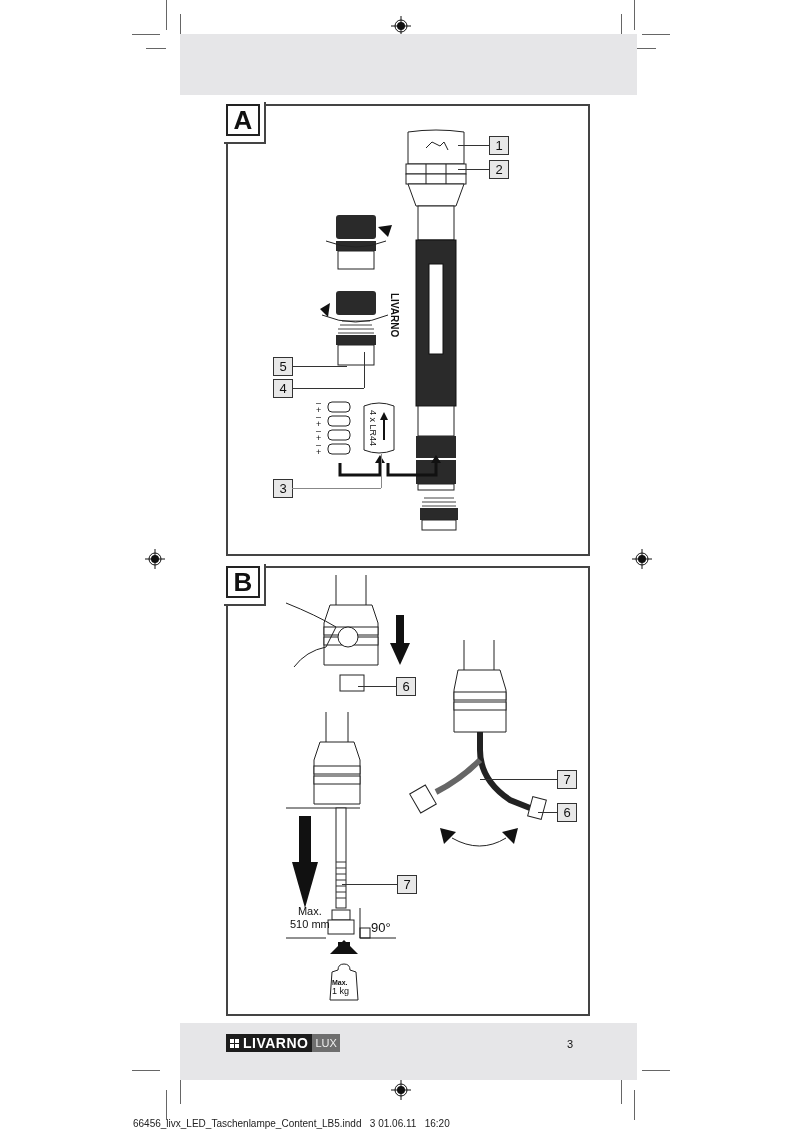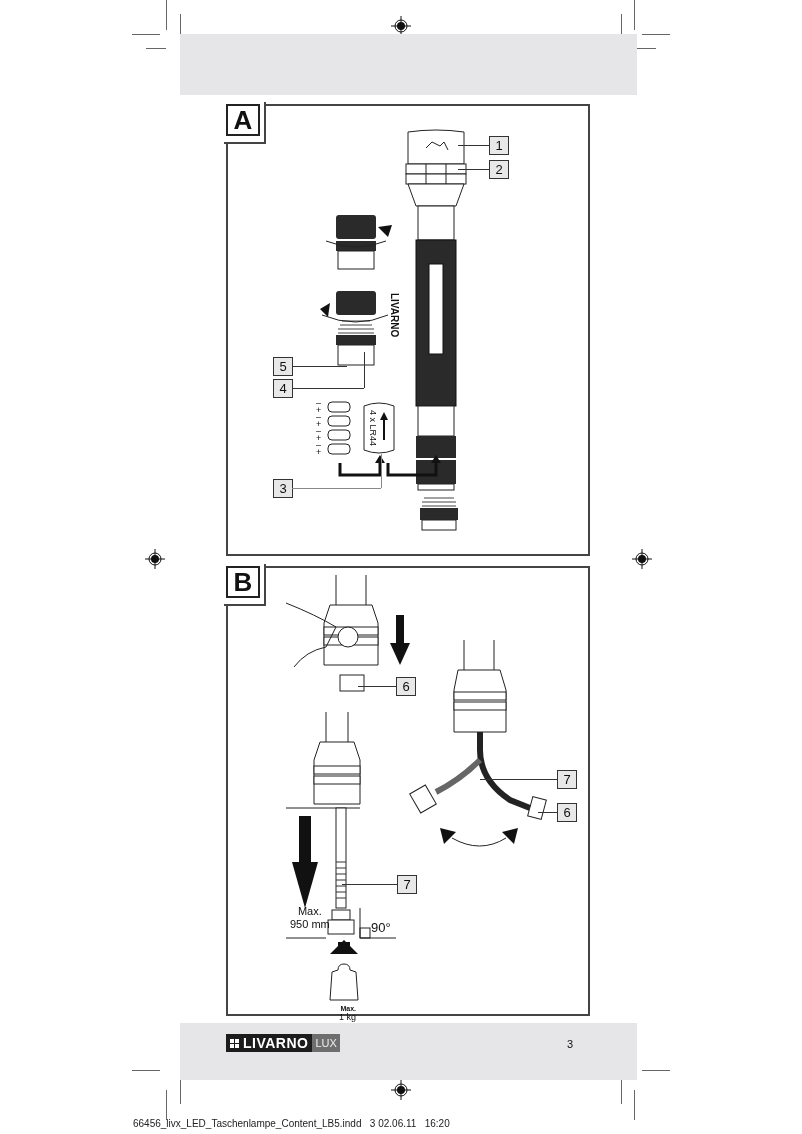--- a/index.html
+++ b/index.html
@@ -205,42 +205,42 @@
   <line x1="74" y1="196" x2="74" y2="226" stroke="#222"></line>
   <rect x="74" y="216" width="10" height="10" fill="none" stroke="#222"></rect>
   <line x1="0" y1="226" x2="40" y2="226" stroke="#222"></line>
   <line x1="74" y1="226" x2="110" y2="226" stroke="#222"></line>
 </svg>
 <div class="callout" style="left:397px;top:875px;">7</div>
 <div class="line" style="left:342px;top:884px;width:55px;height:1px;"></div>
 
 <div class="txt" style="left:290px;top:905px;text-align:center;font-size:11px;line-height:13px;">
   <div>Max.</div>
-  <div>950 mm</div>
+  <div>510 mm</div>
 </div>
 <div class="txt" style="left:371px;top:920px;font-size:13px;">90°</div>
 
 <svg style="left:326px;top:940px;" width="36" height="64" viewBox="0 0 36 64">
   <rect x="12" y="2" width="12" height="12" fill="#111"></rect>
   <polygon points="4,14 32,14 18,0" fill="#111"></polygon>
   <path d="M12 30 Q12 24 18 24 Q24 24 24 30 L30 32 L32 60 L4 60 L6 32 Z" fill="#fff" stroke="#222"></path>
 </svg>
-<div class="txt" style="left:332px;top:978px;text-align:right;font-size:7px;line-height:9px;width:24px;margin-top:26px;">
+<div class="txt" style="left:332px;top:978px;text-align:left;font-size:7px;line-height:9px;width:24px;">
   <div style="font-weight:bold;">Max.</div>
   <div style="font-size:9px;">1 kg</div>
 </div>
 
 <div class="abs band" style="left:180px;top:1023px;width:457px;height:57px;"></div>
 <div class="logo" style="left:226px;top:1034px;">
   <div class="main">
     <span class="sq">
         <i></i>
         <i></i>
         <i></i>
         <i></i>
       </span>
     <span>LIVARNO</span>
   </div>
   <div class="lux">LUX</div>
 </div>
 <div class="txt" style="left:567px;top:1038px;font-size:11px;">3</div>
 
-<div class="footer-file" style="left:133px;top:1118px;white-space:pre;">66456_livx_LED_Taschenlampe_Content_LB5.indd   3 02.06.11   16:20</div>
+<div class="footer-file" style="left:133px;top:1118px;white-space:pre;">66456_livx_LED_Taschenlampe_Content_LB5.indd   3 01.06.11   16:20</div>
 
 </body></html>

